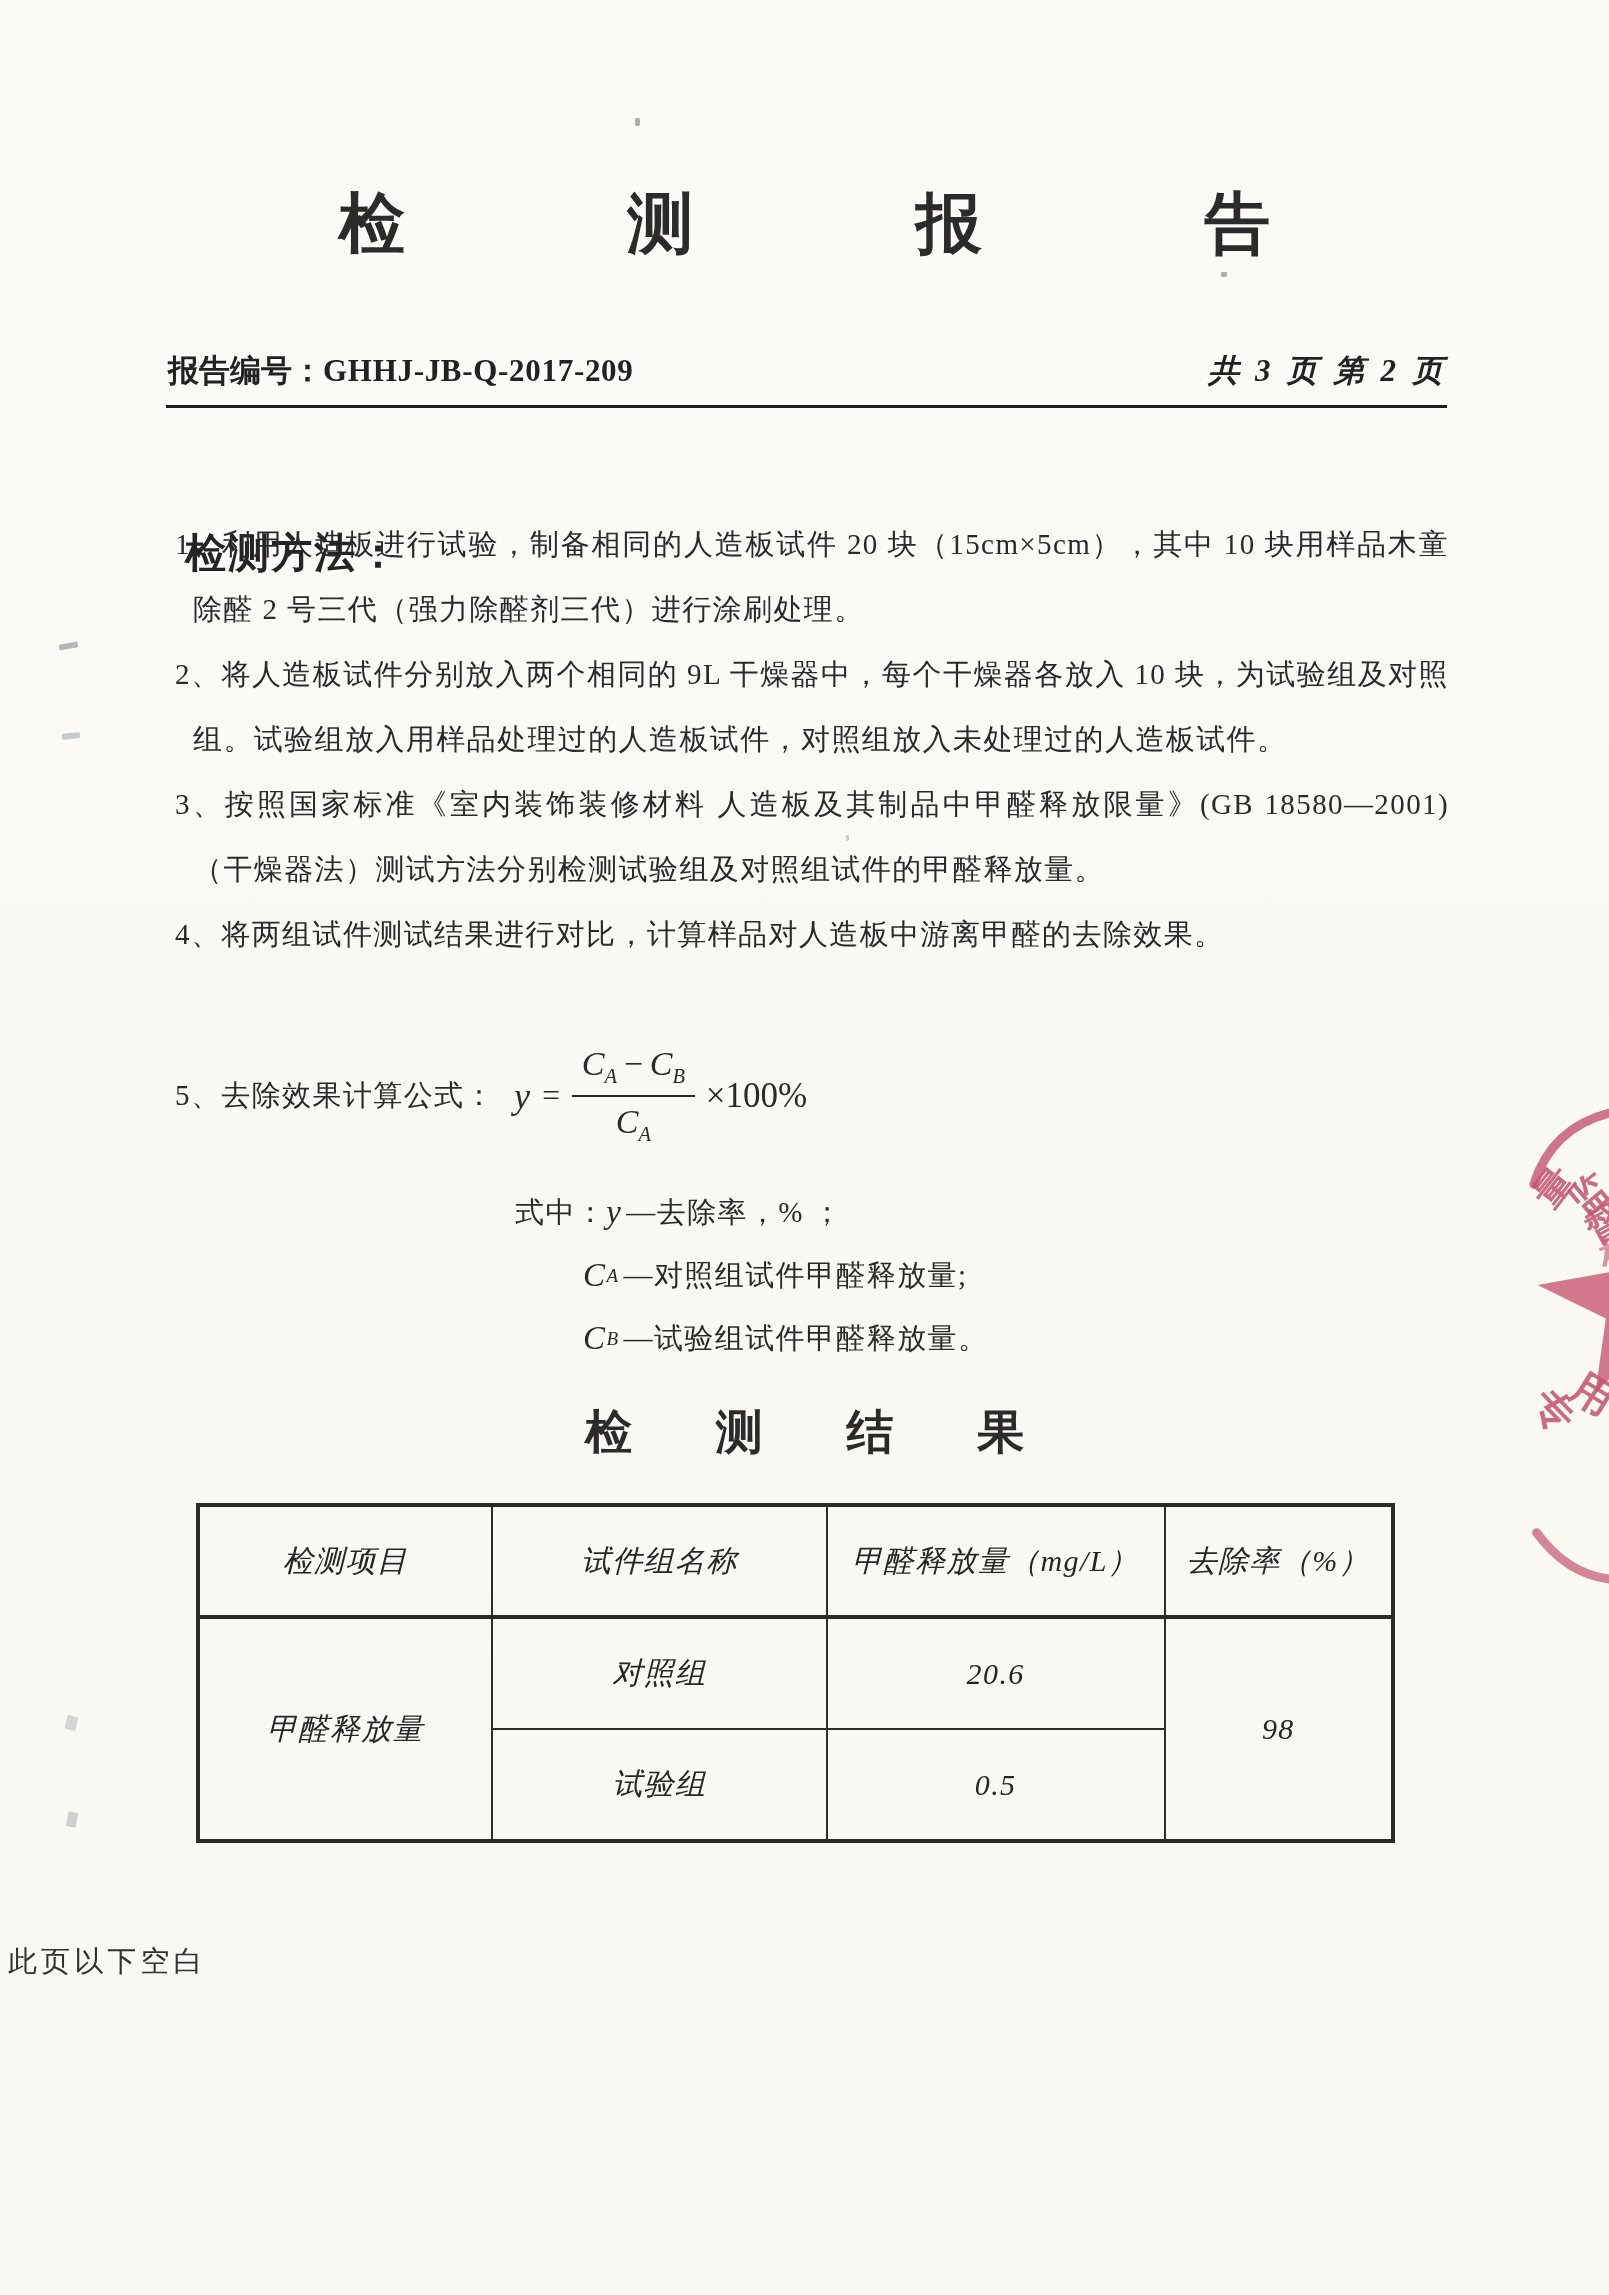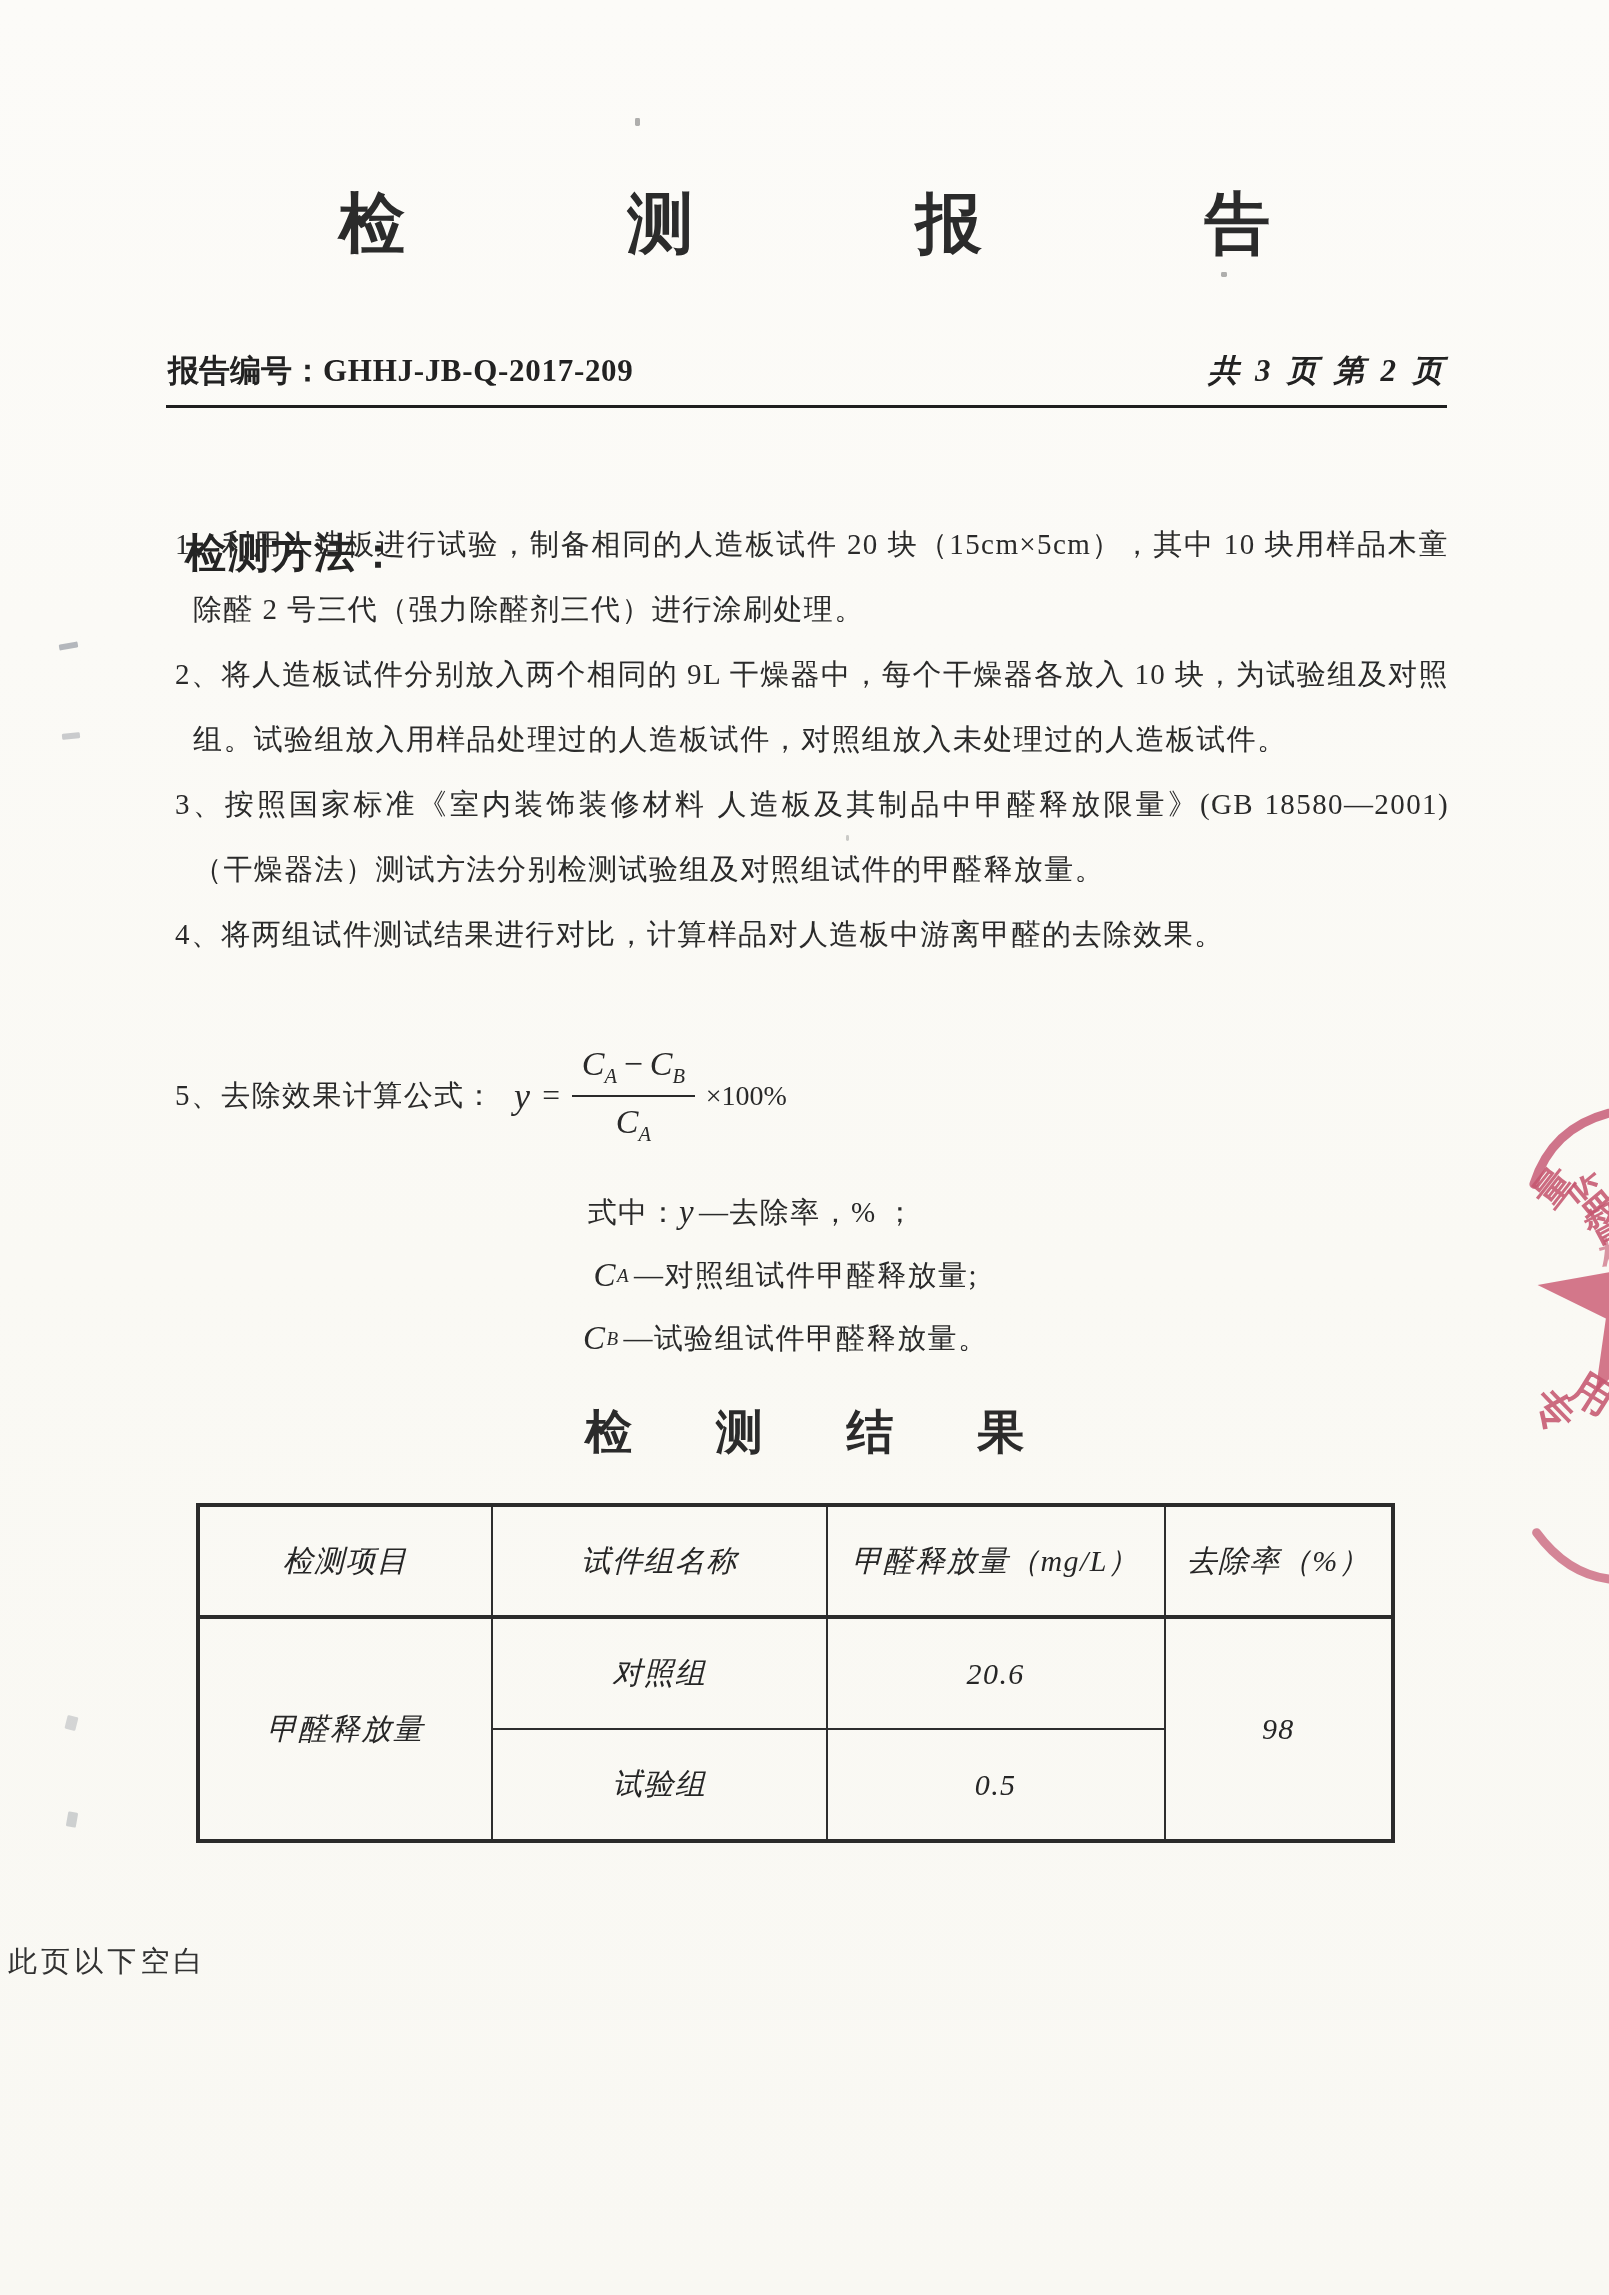--- a/index.html
+++ b/index.html
@@ -52,28 +52,28 @@
   }
   .formula-line .prefix{text-indent:-18px;padding-left:0;}
   .math{display:inline-flex;align-items:center;margin-left:19px;font-size:31.5px;letter-spacing:0;}
   .math i{font-family:"Liberation Serif","DejaVu Serif",serif;font-style:italic;}
   .math .lhs{font-size:36px;}
   .math .eq{margin:0 12.3px;font-size:31.5px;}
   .frac{display:inline-flex;flex-direction:column;align-items:center;vertical-align:middle;}
   .frac .num{display:block;padding:0 9.6px 6.8px 9.6px;border-bottom:2.7px solid #2a2a2a;font-size:34px;}
   .frac .den{display:block;padding-top:6.8px;font-size:34px;}
   .frac sub{font-size:20.5px;font-style:italic;}
-  .math .mult{margin-left:11px;font-size:28px;}
+  .math .mult{margin-left:11px;font-size:35px;}
   .minus{margin:0 6.8px;}
   
   .legend{
     position:absolute;top:1181px;left:515px;
     font-size:29px;letter-spacing:1.4px;color:#2a2a2a;
   }
-  .legend .row{height:63px;display:flex;align-items:center;justify-content:center;}
+  .legend .row{height:63px;display:flex;align-items:center;}
   .legend .row.indent{margin-left:68px;}
   .legend i{font-style:italic;font-size:33px;}
   .legend sub{font-size:19px;font-style:italic;}
   .legend .desc{margin-left:4.1px;}
   
   .results-heading{
     position:absolute;top:1401px;left:0;width:100%;
     text-align:center;font-size:47px;font-weight:600;
     letter-spacing:36px;text-indent:36px;color:#2b2b2b;
   }

